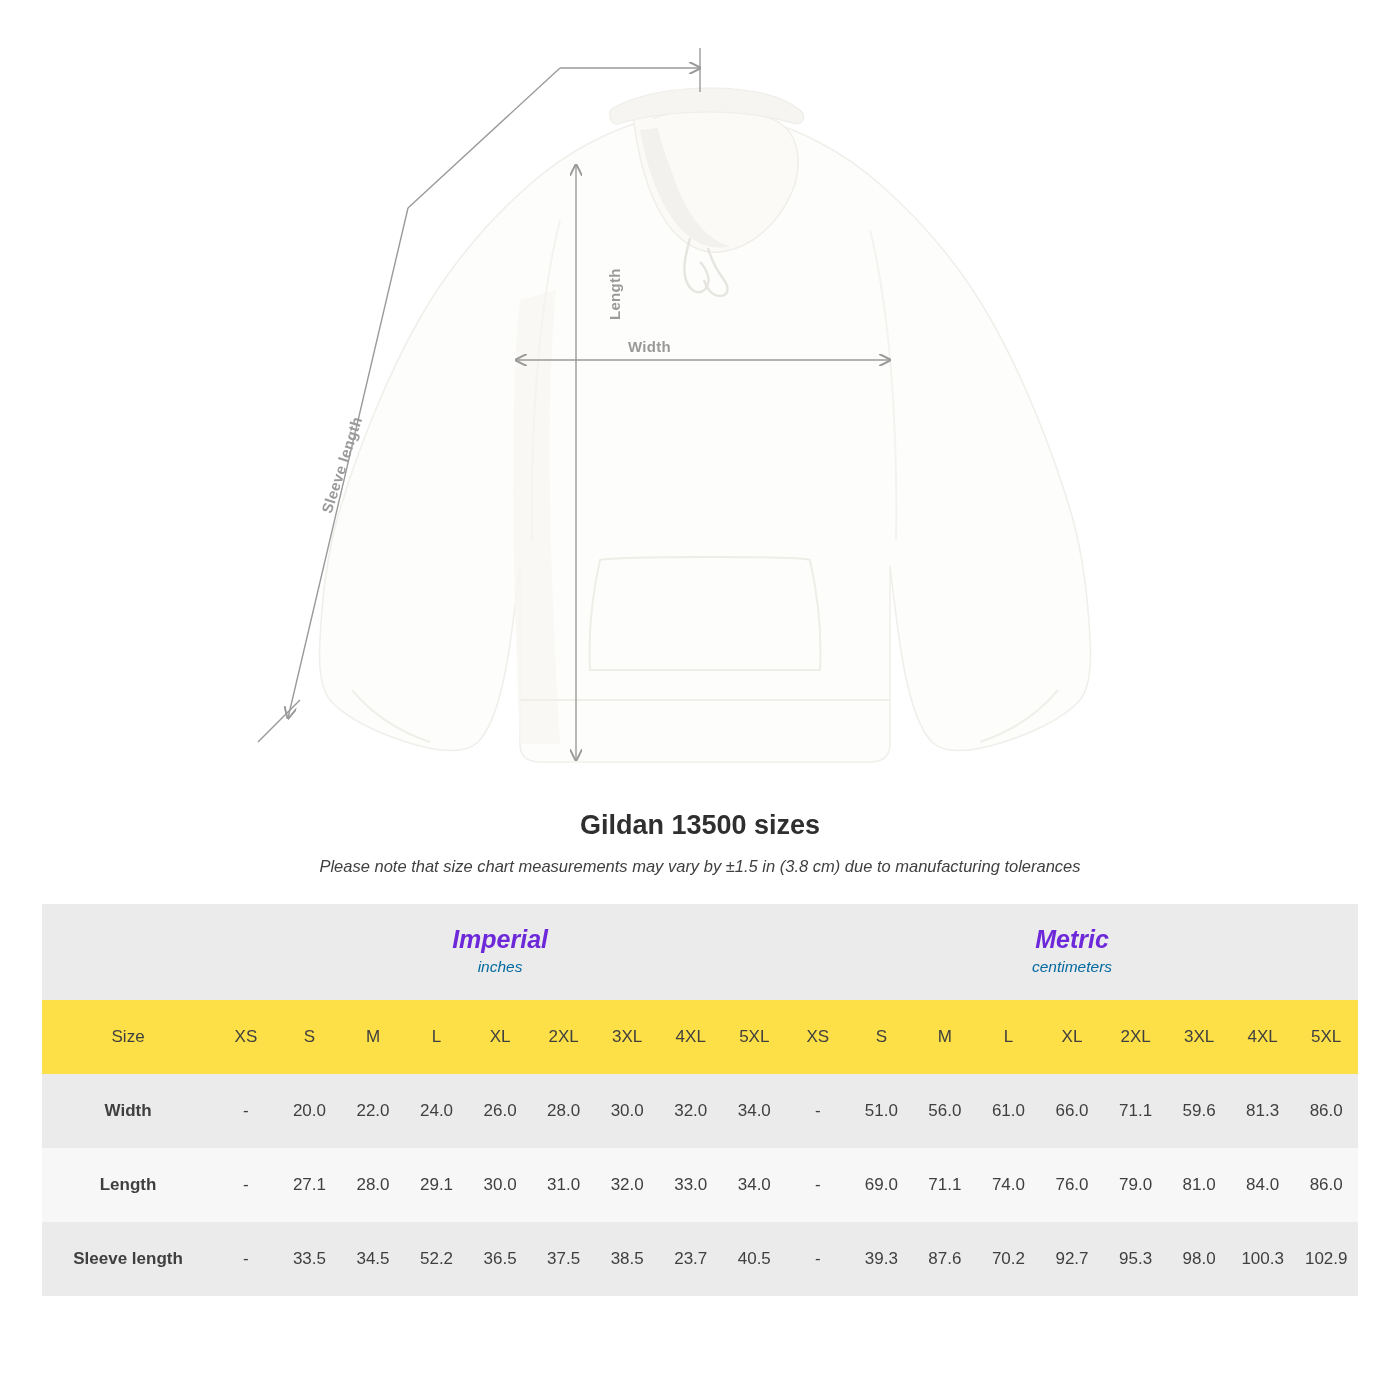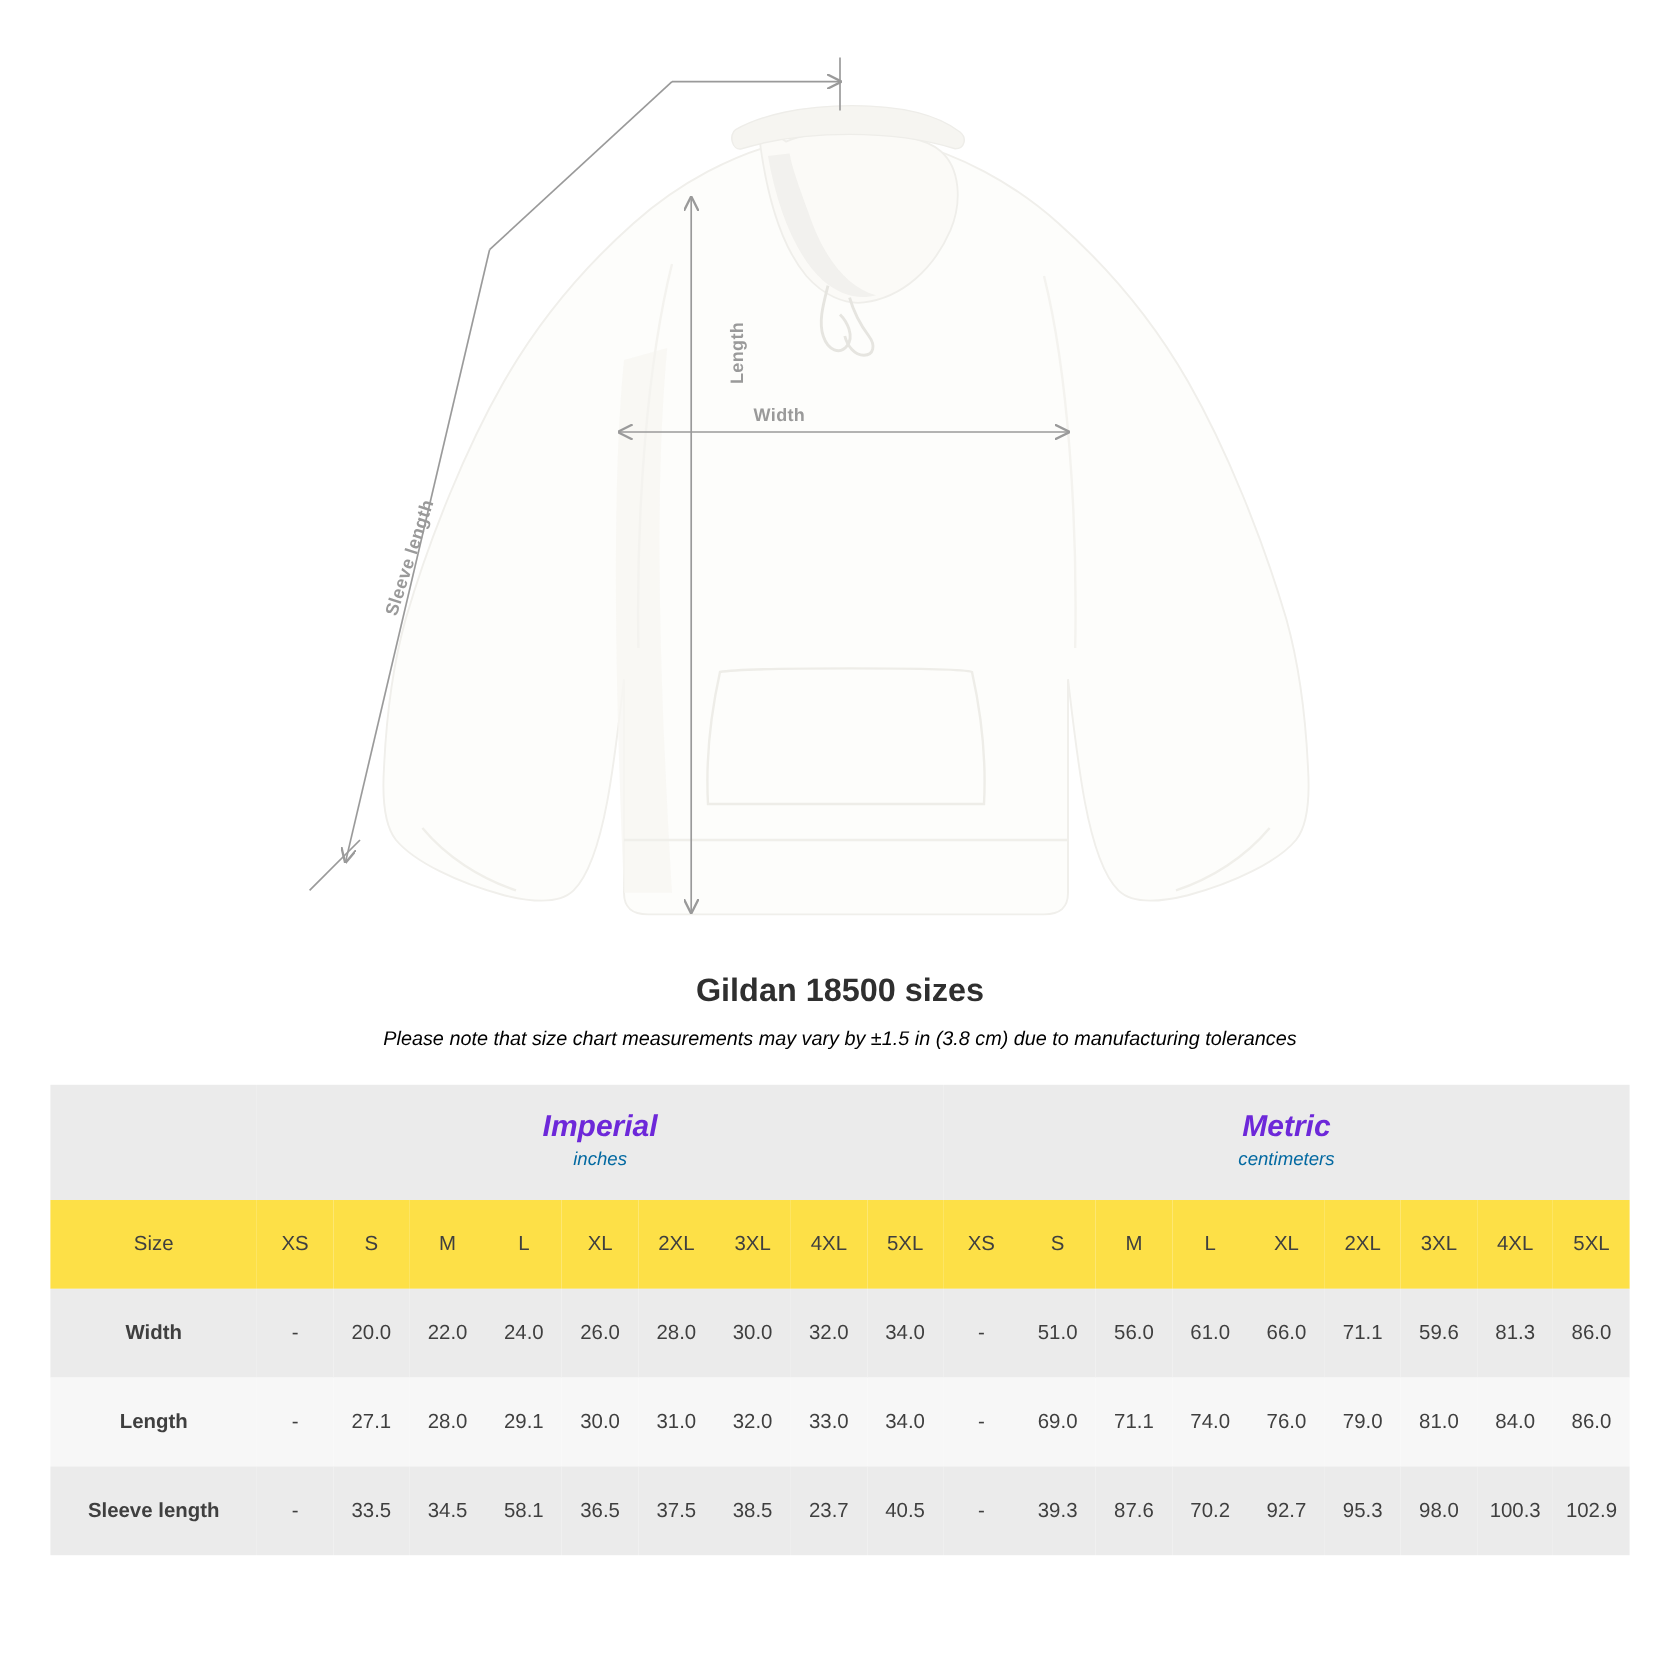--- a/index.html
+++ b/index.html
@@ -58,21 +58,21 @@
   }
   .chart-title {
     font-size: 27px;
     font-weight: bold;
     color: #2f2f2f;
     margin: 0 0 14px 0;
   }
   .chart-note {
     font-size: 16.5px;
     font-style: italic;
-    color: #000000;
+    color: #404040;
     margin: 16px;
   }
 
   
   .table-wrap {
     margin: 28px 42px 0 42px;
   }
   table.size-table {
     border-collapse: collapse;
     width: 1316px;
@@ -224,21 +224,21 @@
         <line x1="258" y1="742" x2="300" y2="700"></line>
       </g>
     </svg>
 
     <div class="dim-label vertical" style="left:606px; top:320px;">Length</div>
     <div class="dim-label" style="left:628px; top:338px;">Width</div>
     <div class="dim-label sleeve" style="left:318px; top:510px;">Sleeve length</div>
   </div>
 
   <div class="title-block">
-    <h1 class="chart-title">Gildan 18500 sizes</h1>
+    <h1 class="chart-title">Gildan 13500 sizes</h1>
     <p class="chart-note">Please note that size chart measurements may vary by ±1.5 in (3.8 cm) due to manufacturing tolerances</p>
   </div>
 
   <div class="table-wrap">
     <table class="size-table">
       <colgroup>
         <col class="lbl">
         <col class="sz">
           <col class="sz">
           <col class="sz">
@@ -335,21 +335,21 @@
           <td>81.0</td>
           <td>84.0</td>
           <td>86.0</td>
         </tr>
 
         <tr class="data-row odd">
           <td class="rowlabel">Sleeve length</td>
           <td>-</td>
           <td>33.5</td>
           <td>34.5</td>
-          <td>58.1</td>
+          <td>52.2</td>
           <td>36.5</td>
           <td>37.5</td>
           <td>38.5</td>
           <td>23.7</td>
           <td>40.5</td>
           <td>-</td>
           <td>39.3</td>
           <td>87.6</td>
           <td>70.2</td>
           <td>92.7</td>

